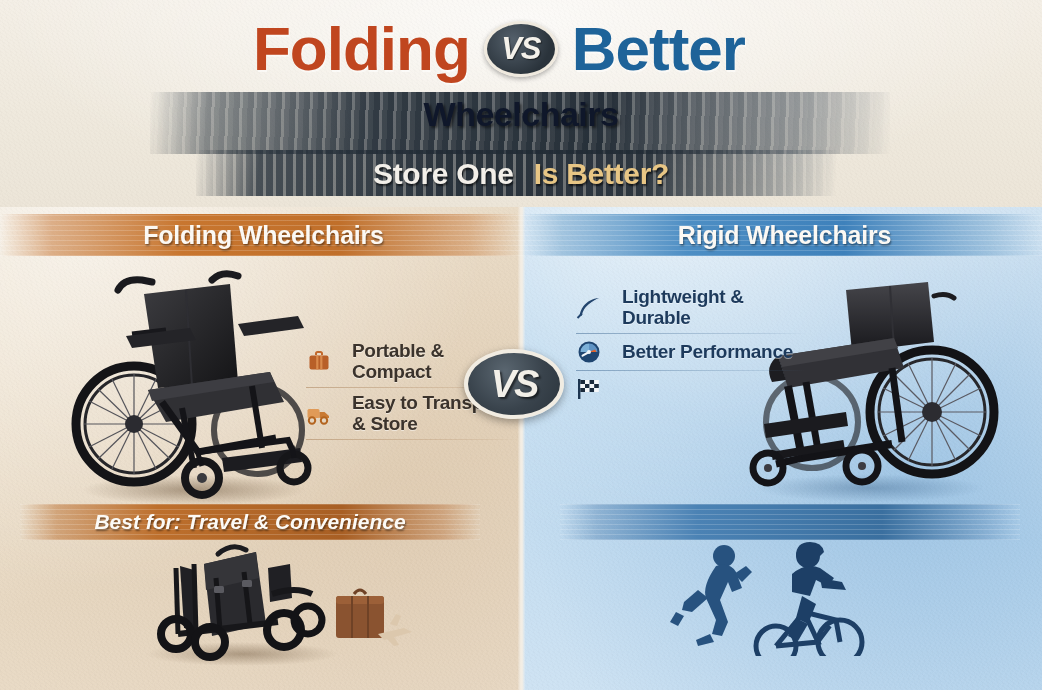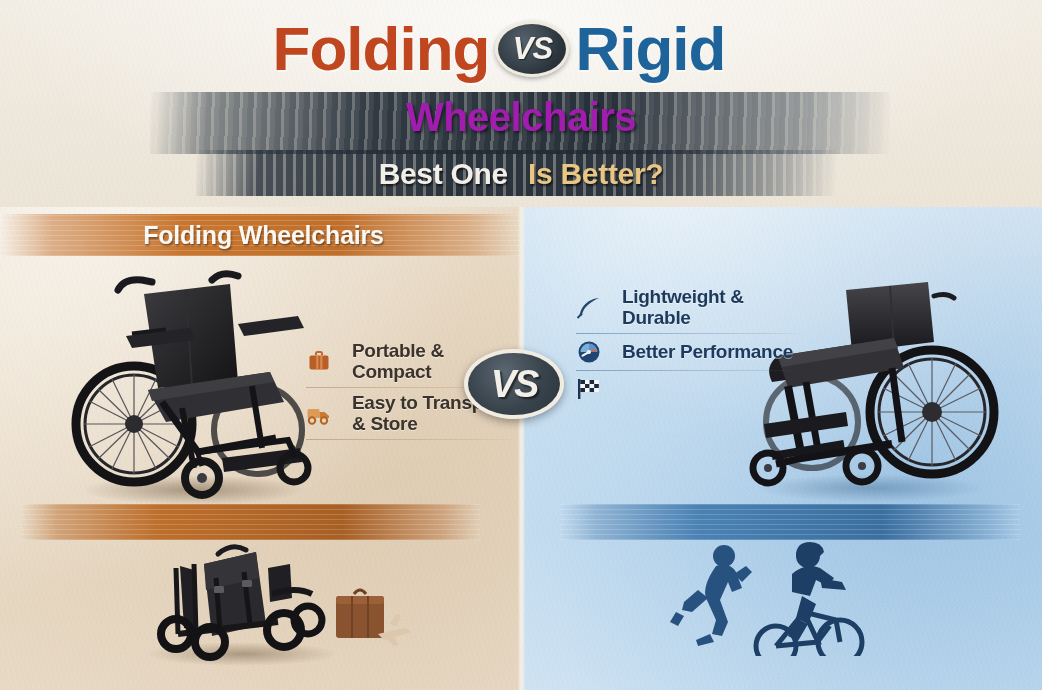--- a/index.html
+++ b/index.html
@@ -57,21 +57,21 @@
     mask-image: repeating-linear-gradient(92deg, rgba(0,0,0,1) 0 6px, rgba(0,0,0,.72) 6px 9px, rgba(0,0,0,.93) 9px 14px);
   }
   .brush-sub {
     position:absolute; left:196px; top:150px; width:640px; height:46px;
     background:linear-gradient(95deg, rgba(50,60,70,0) 0%, rgba(42,52,62,.85) 10%, rgba(34,44,54,.97) 40%, rgba(34,44,54,.95) 70%, rgba(70,82,94,.4) 92%, rgba(70,82,94,0) 100%);
     -webkit-mask-image: repeating-linear-gradient(90deg, rgba(0,0,0,1) 0 7px, rgba(0,0,0,.65) 7px 10px);
     mask-image: repeating-linear-gradient(90deg, rgba(0,0,0,1) 0 7px, rgba(0,0,0,.65) 7px 10px);
   }
   .title-row {
     position:absolute; left:0; top:18px; width:998px;
-    display:flex; align-items:center; justify-content:center; gap:6px;
+    display:flex; align-items:center; justify-content:center; gap:14px;
   }
   .t-word {
     font-size:62px; font-weight:bold; letter-spacing:-1px; line-height:1;
     font-family:"Liberation Sans", sans-serif;
     text-shadow:1px 2px 0 rgba(255,255,255,.55);
   }
   .t-folding { color:#C0461F; }
   .t-rigid { color:#1E6399; }
   .vs-pill {
     width:74px; height:56px; border-radius:50%;
@@ -79,21 +79,21 @@
     border:3px solid #efe9de;
     display:flex; align-items:center; justify-content:center;
     box-shadow:0 2px 5px rgba(0,0,0,.3);
   }
   .vs-pill span {
     color:#f4f1ea; font-size:31px; font-weight:bold; font-style:italic; letter-spacing:-1px;
     text-shadow:1px 1px 1px rgba(0,0,0,.5);
   }
   .title-2 {
     position:absolute; left:0; top:95px; width:1042px; text-align:center;
-    font-size:40px; font-weight:bold; color:#a21caf; letter-spacing:-.5px;
+    font-size:34px; font-weight:bold; color:#0f172a; letter-spacing:-.5px;
     text-shadow:2px 2px 3px rgba(0,0,0,.55);
   }
   .title-3 {
     position:absolute; left:0; top:157px; width:1042px; text-align:center;
     font-size:30px; font-weight:bold; letter-spacing:-.3px;
   }
   .title-3 .white { color:#f2efe9; text-shadow:1px 2px 2px rgba(0,0,0,.6); }
   .title-3 .gold { color:#E8C685; text-shadow:1px 2px 2px rgba(0,0,0,.65);padding-left:12px; }
 
   
@@ -178,34 +178,38 @@
 
   <div class="header">
     <div class="brush-main"></div>
     <div class="brush-sub"></div>
 
     <div class="title-row">
       <div class="t-word t-folding">Folding</div>
       <div class="vs-pill">
         <span>VS</span>
       </div>
-      <div class="t-word t-rigid">Rigid</div>
+      <div class="t-word t-rigid">Better</div>
     </div>
 
     <div class="title-2">Wheelchairs</div>
 
     <div class="title-3">
-      <span class="white">Best One</span>
+      <span class="white">Store One</span>
       <span class="gold">Is Better?</span>
     </div>
   </div>
 
   <div class="banner banner-l">
     <div class="banner-streak"></div>
     <div class="label">Folding Wheelchairs</div>
+  </div>
+  <div class="banner banner-r">
+    <div class="banner-streak"></div>
+    <div class="label">Rigid Wheelchairs</div>
   </div>
 
   <div class="illus chair-left">
     <svg viewBox="0 0 262 245" width="262" height="245">
       <defs>
         <linearGradient id="fabL" x1="0" y1="0" x2="1" y2="1">
           <stop offset="0" stop-color="#3c3c40"></stop>
             <stop offset="1" stop-color="#141416"></stop>
         </linearGradient>
         <radialGradient id="shadL" cx="50%" cy="50%" r="50%">
@@ -411,20 +415,21 @@
 
       <circle cx="26" cy="196" r="15" fill="none" stroke="#141418" stroke-width="7"></circle>
       <circle cx="26" cy="196" r="4" fill="#3c3c42"></circle>
       <circle cx="120" cy="194" r="16" fill="none" stroke="#141418" stroke-width="7"></circle>
       <circle cx="120" cy="194" r="4" fill="#3c3c42"></circle>
     </svg>
   </div>
 
   <div class="bestfor bestfor-l">
     <div class="banner-streak"></div>
+    <div class="label">Best for: Travel &amp; Convenience</div>
   </div>
   <div class="bestfor bestfor-r">
     <div class="banner-streak"></div>
   </div>
 
   <div class="illus folded-left">
     <svg viewBox="0 0 282 132" width="282" height="132">
       <defs>
         <radialGradient id="shadF" cx="50%" cy="50%" r="50%">
           <stop offset="0" stop-color="rgba(90,66,40,.4)"></stop>

